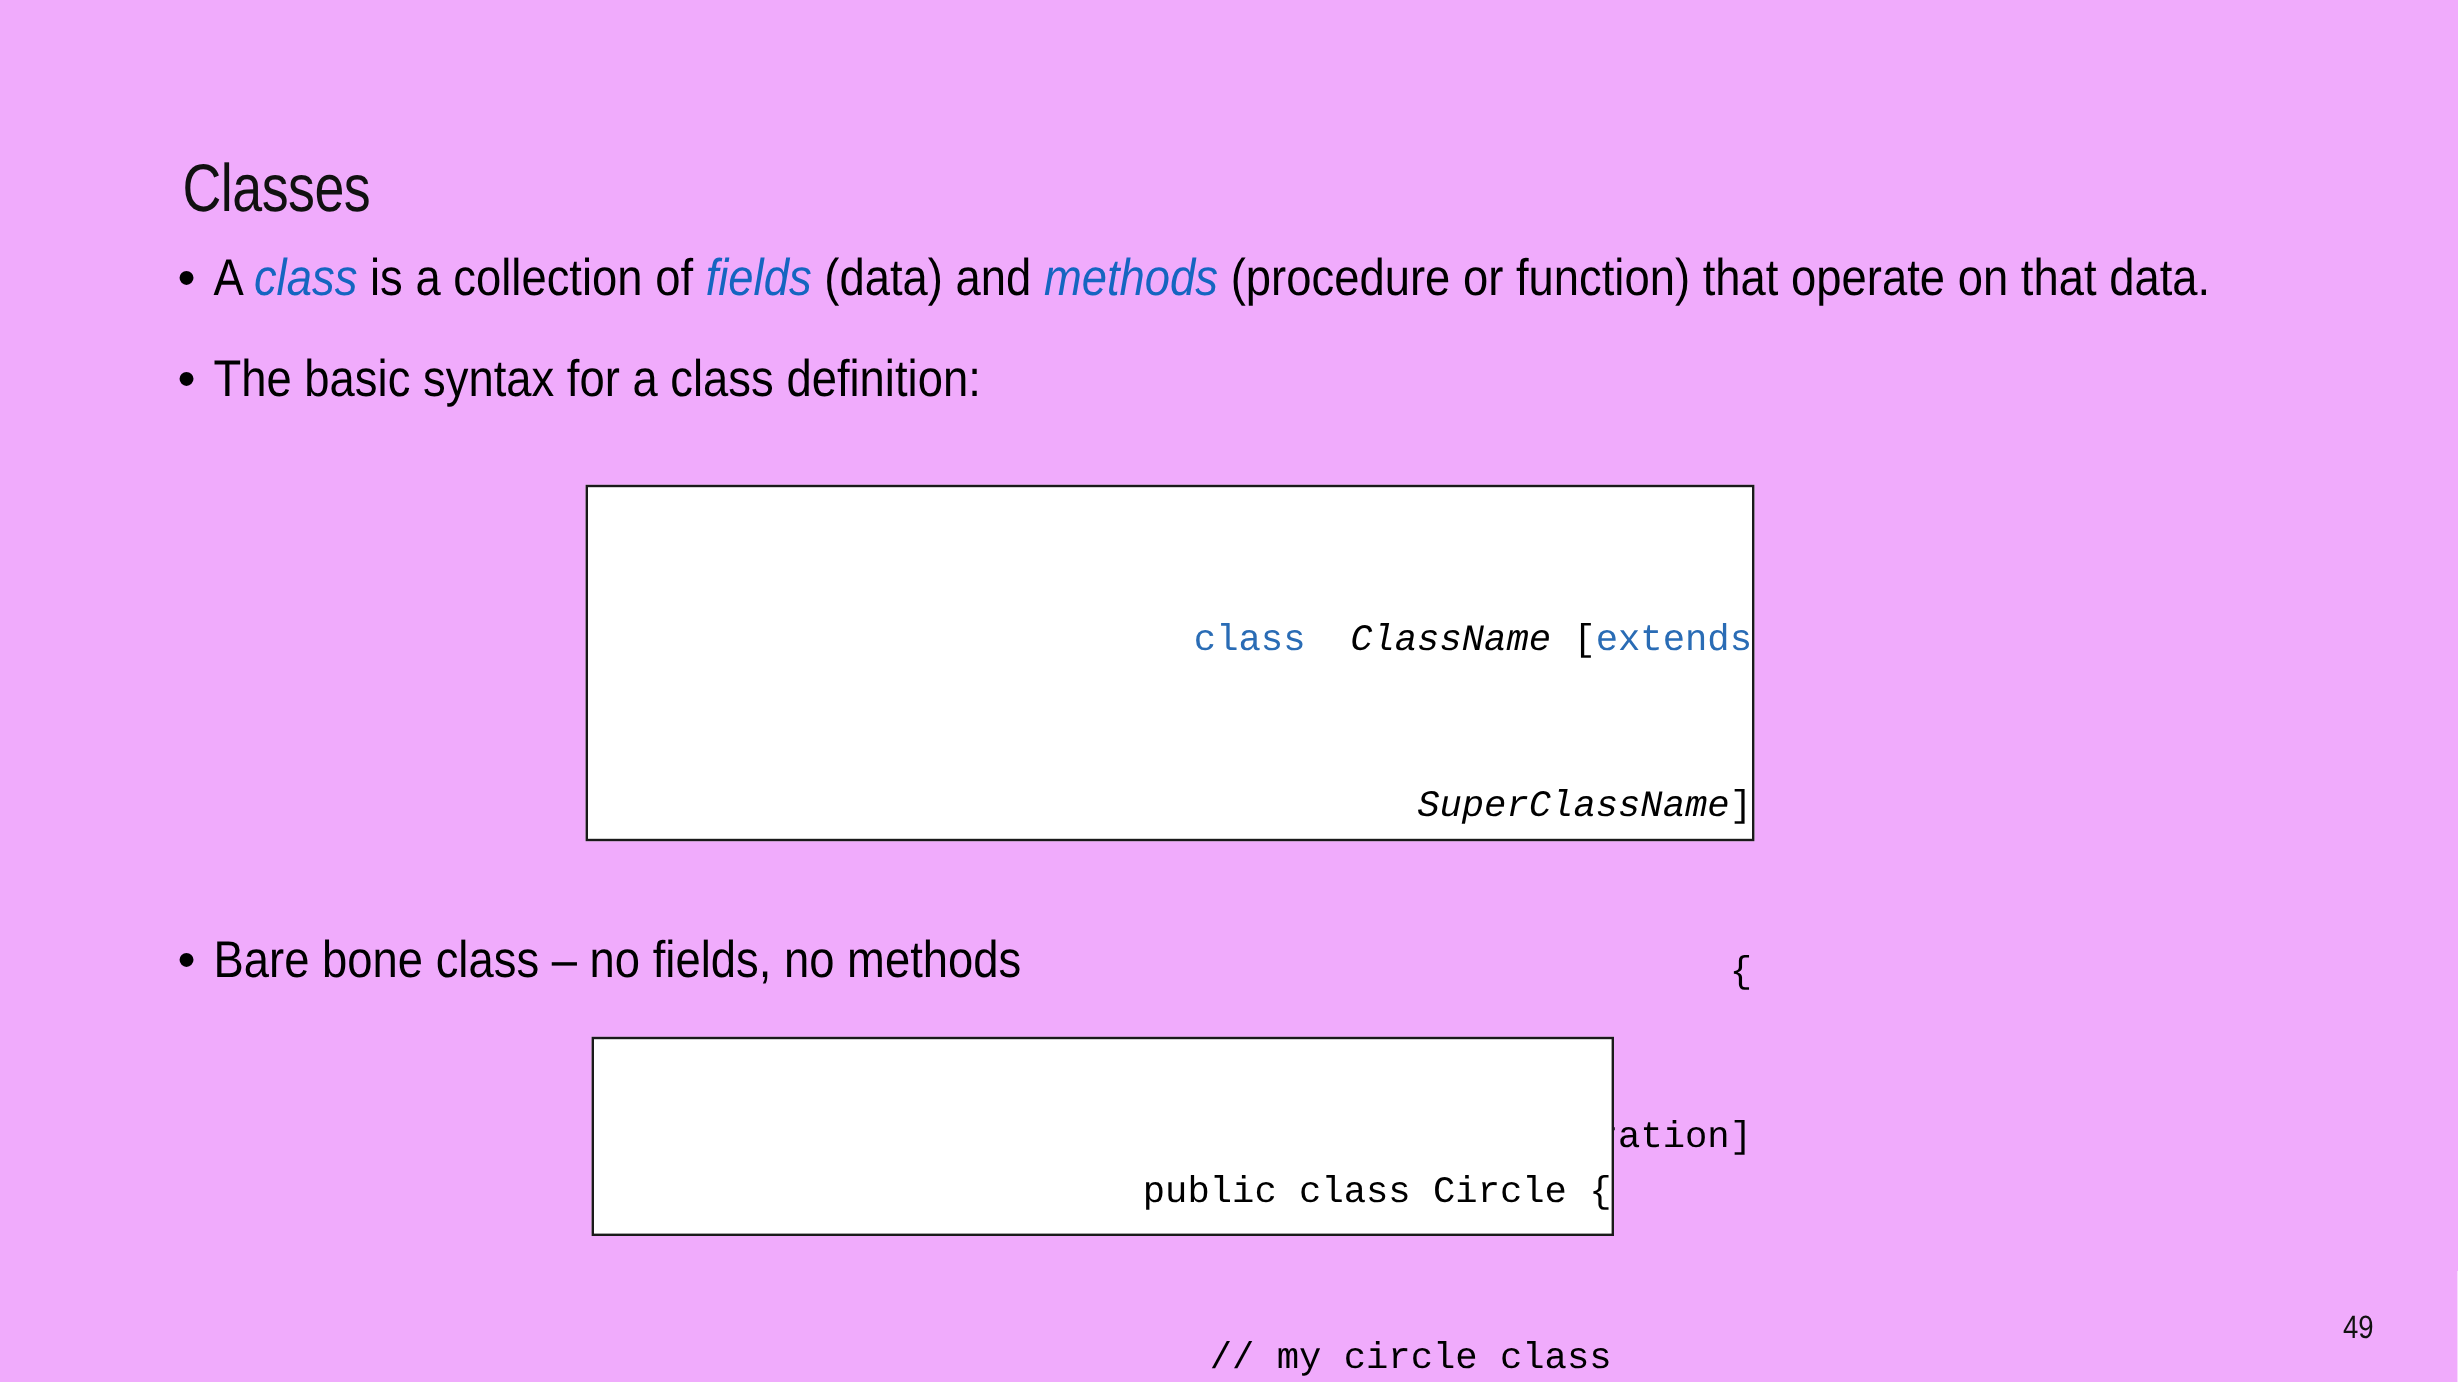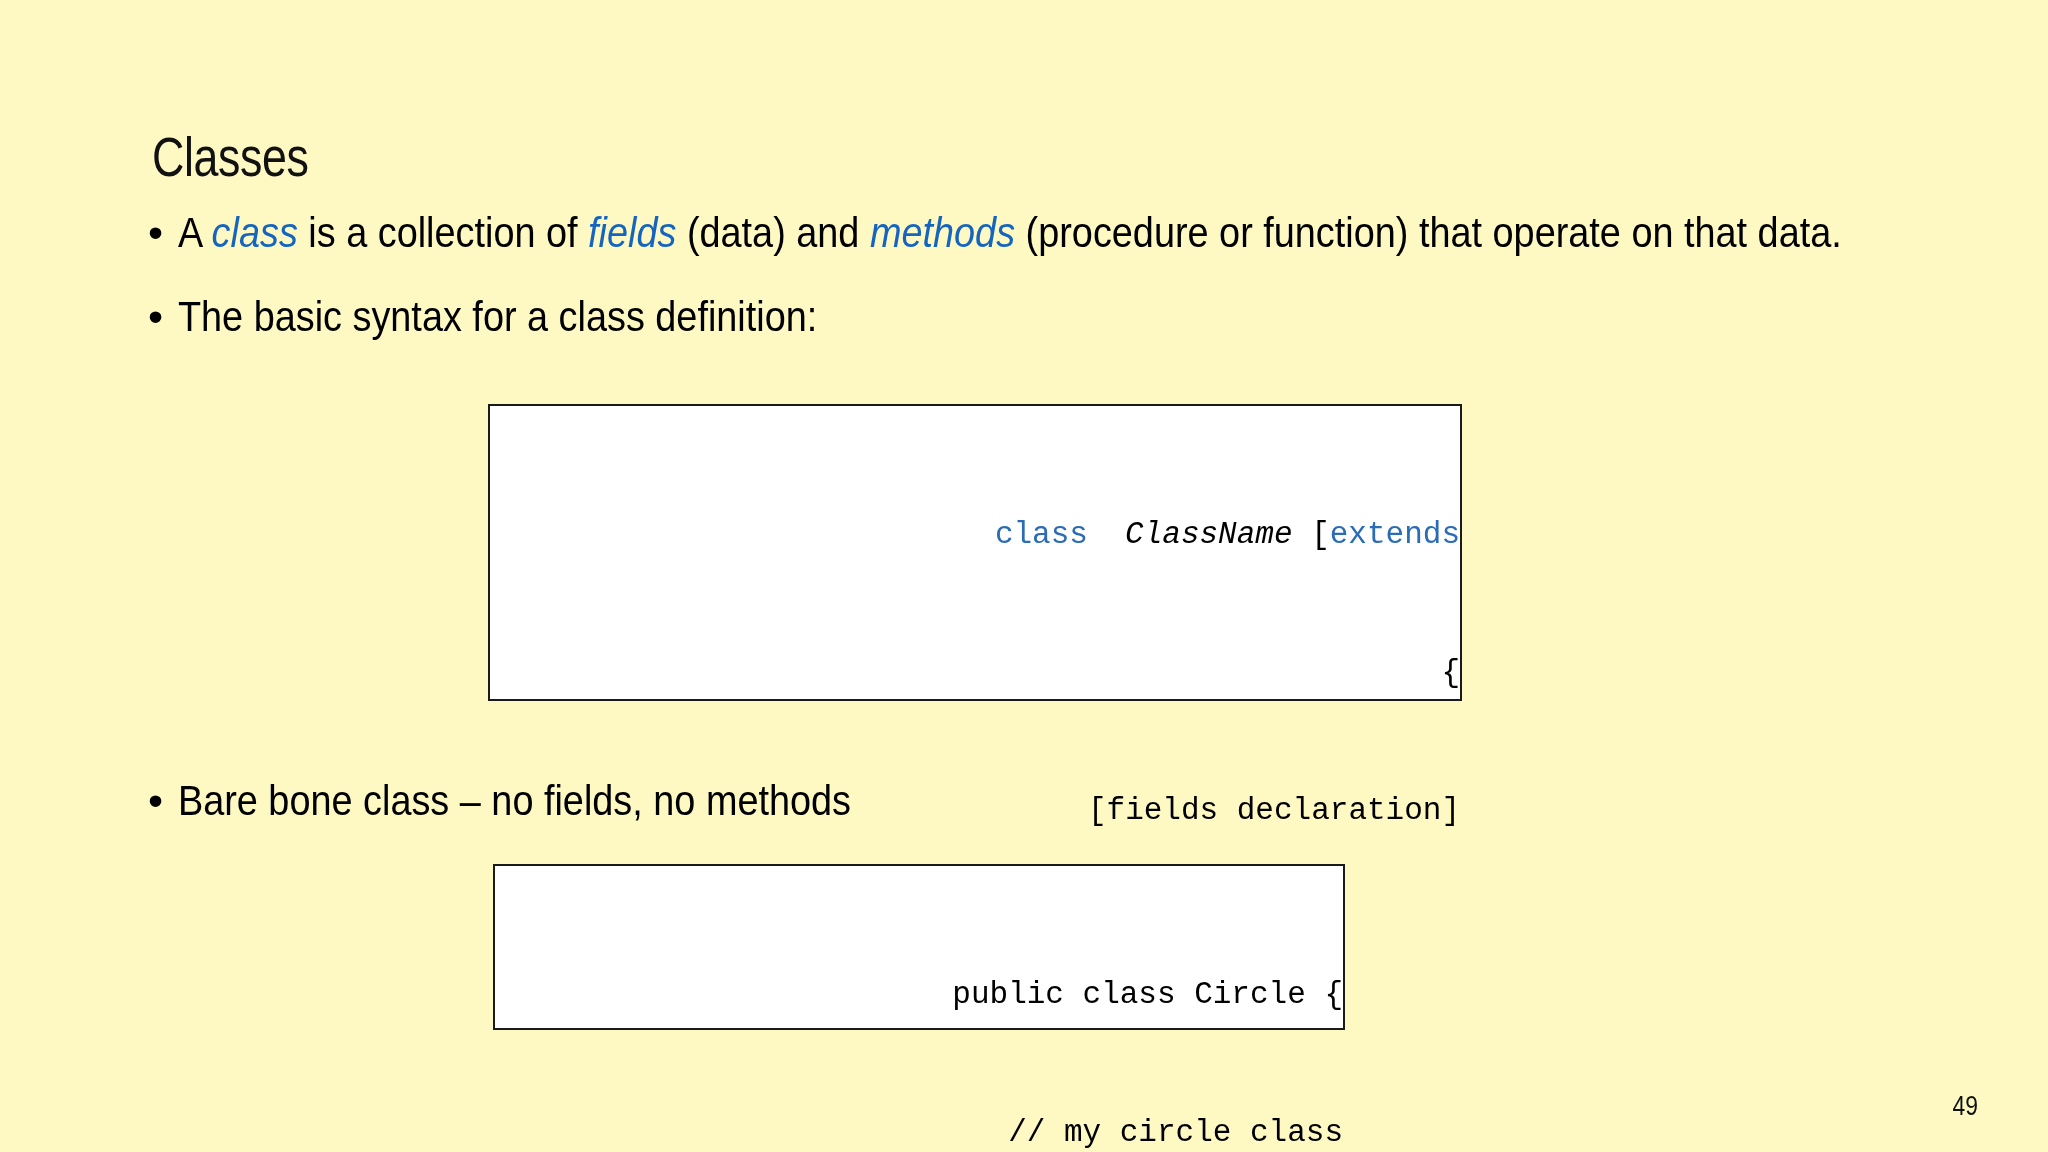--- a/index.html
+++ b/index.html
@@ -12,21 +12,21 @@
     height: 1152px;
     position: relative;
     overflow: hidden;
     font-family: "Liberation Sans", sans-serif;
     -webkit-font-smoothing: antialiased;
   }
 
   .slide {
     position: absolute;
     inset: 0;
-    background: #fef9c3;
+    background: #f0abfc;
   }
 
   
   .slide-title {
     position: absolute;
     left: 152px;
     top: 128px;
     font-family: "Liberation Sans", sans-serif;
     font-size: 56px;
     font-weight: 400;
@@ -153,20 +153,21 @@
       <span class="bullet-dot">•</span>
       <span class="bullet-text">
         <span>The basic syntax for a class definition:</span>
       </span>
     </div>
 
   </div>
 
   <div class="code-box" id="code-box-syntax">
     <span class="code-line"><span class="code-kw">class  </span><span class="code-id">ClassName</span><span> [</span><span class="code-kw">extends</span></span>
+    <span class="code-line"><span class="code-id">SuperClassName</span><span>]</span></span>
     <span class="code-line">{</span>
     <span class="code-line">[fields declaration]</span>
     
   </div>
 
   <div class="bullet-row" id="bullet-row-3" style="position:absolute; left:148px; top:774px; width:1790px;">
     <span class="bullet-dot">•</span>
     <span class="bullet-text">
       <span>Bare bone class – no fields, no methods</span>
     </span>

